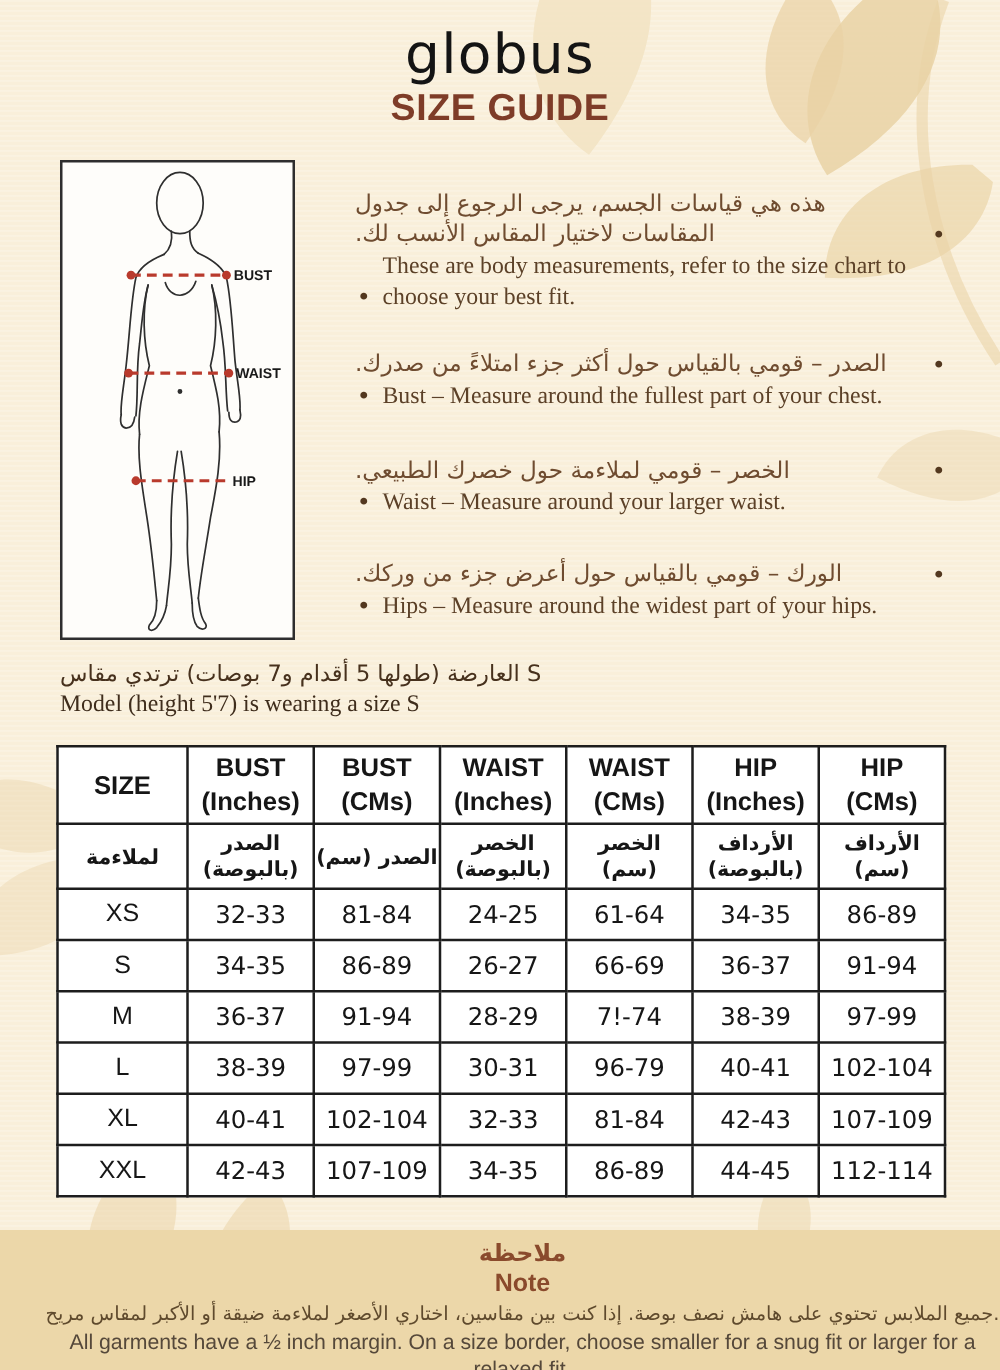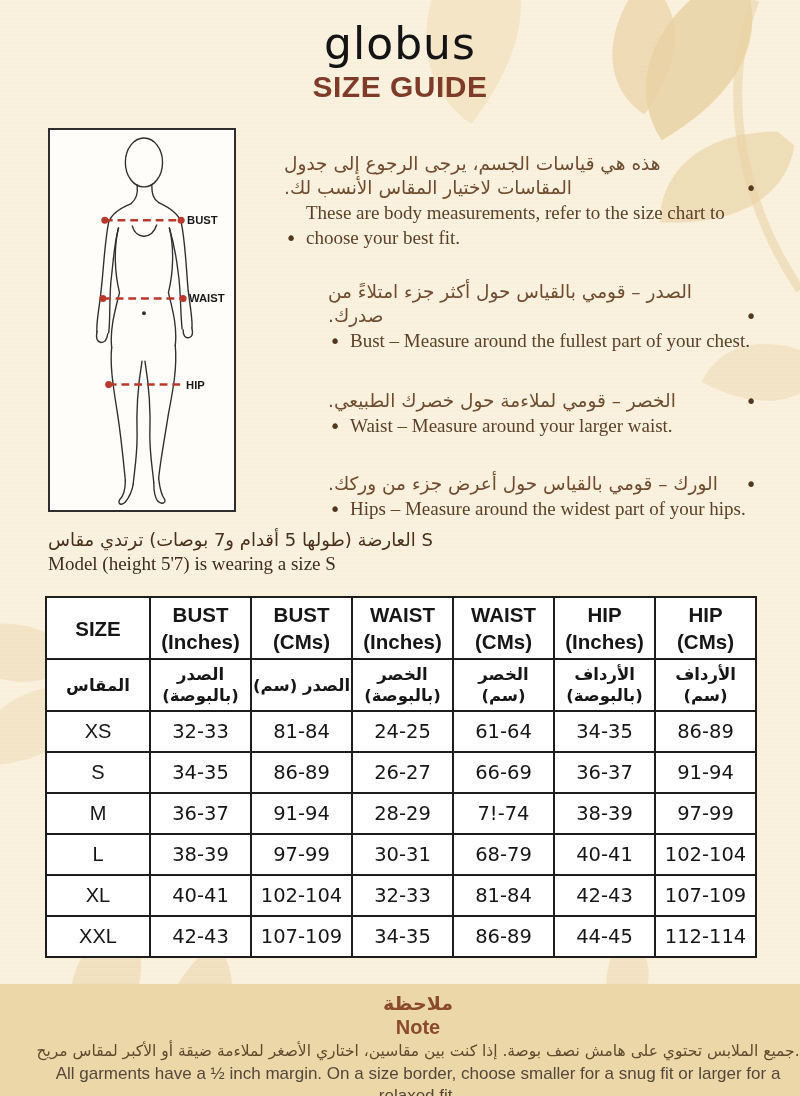--- a/index.html
+++ b/index.html
@@ -16,21 +16,21 @@
   .header{position:absolute;top:20px;left:0;right:0;text-align:center;z-index:1;}
   .logo{font-size:44px;line-height:48px;color:#141414;font-weight:400;letter-spacing:1px;}
   .title{font-family:"Liberation Sans",sans-serif;font-size:30px;line-height:34px;font-weight:700;color:#7e3c28;letter-spacing:.5px;margin-top:2px;}
 
   
   .figure-box{position:absolute;left:48px;top:128px;width:188px;height:384px;background:#fefdfa;border:2px solid #2e2e2e;box-sizing:border-box;z-index:1;}
   .figure-box svg{display:block;}
 
   
   .instructions{position:absolute;left:284px;top:152px;width:474px;z-index:1;display:flex;flex-direction:column;}
-  .instr + .instr{margin-top:30px;margin-left:44px;}
+  .instr + .instr{margin-top:30px;}
   .instr:nth-child(3){margin-top:36px;}
   .instr:nth-child(4){margin-top:34px;}
   .row{display:flex;align-items:flex-end;}
   .row.ar .ar-text{flex:1;direction:rtl;text-align:left;}
   .bullet{width:14px;color:#53381f;font-size:19px;line-height:24px;flex:0 0 auto;text-align:center;}
   .row.en .bullet{margin-right:8px;}
   .row.ar .bullet{margin-left:6px;}
   .ar-text{font-size:18.5px;line-height:24px;color:#6f4c30;}
   .en-text{font-family:"Liberation Serif","DejaVu Serif",serif;font-size:19px;line-height:25px;color:#5c4128;}
 
@@ -210,21 +210,21 @@
             <div>HIP</div>
             <div>(Inches)</div>
           </th>
           <th class="th-en">
             <div>HIP</div>
             <div>(CMs)</div>
           </th>
         </tr>
       <tr class="r-ar">
           <th class="th-ar">
-            <div>المقاس</div>
+            <div>لملاءمة</div>
           </th>
           <th class="th-ar">
             <div>الصدر</div>
             <div>(بالبوصة)</div>
           </th>
           <th class="th-ar">
             <div>الصدر (سم)</div>
           </th>
           <th class="th-ar">
             <div>الخصر</div>
@@ -268,21 +268,21 @@
           <td class="td-val">28-29</td>
           <td class="td-val">7!-74</td>
           <td class="td-val">38-39</td>
           <td class="td-val">97-99</td>
         </tr>
         <tr class="r-data">
           <td class="td-size">L</td>
           <td class="td-val">38-39</td>
           <td class="td-val">97-99</td>
           <td class="td-val">30-31</td>
-          <td class="td-val">68-79</td>
+          <td class="td-val">96-79</td>
           <td class="td-val">40-41</td>
           <td class="td-val">102-104</td>
         </tr>
         <tr class="r-data">
           <td class="td-size">XL</td>
           <td class="td-val">40-41</td>
           <td class="td-val">102-104</td>
           <td class="td-val">32-33</td>
           <td class="td-val">81-84</td>
           <td class="td-val">42-43</td>

